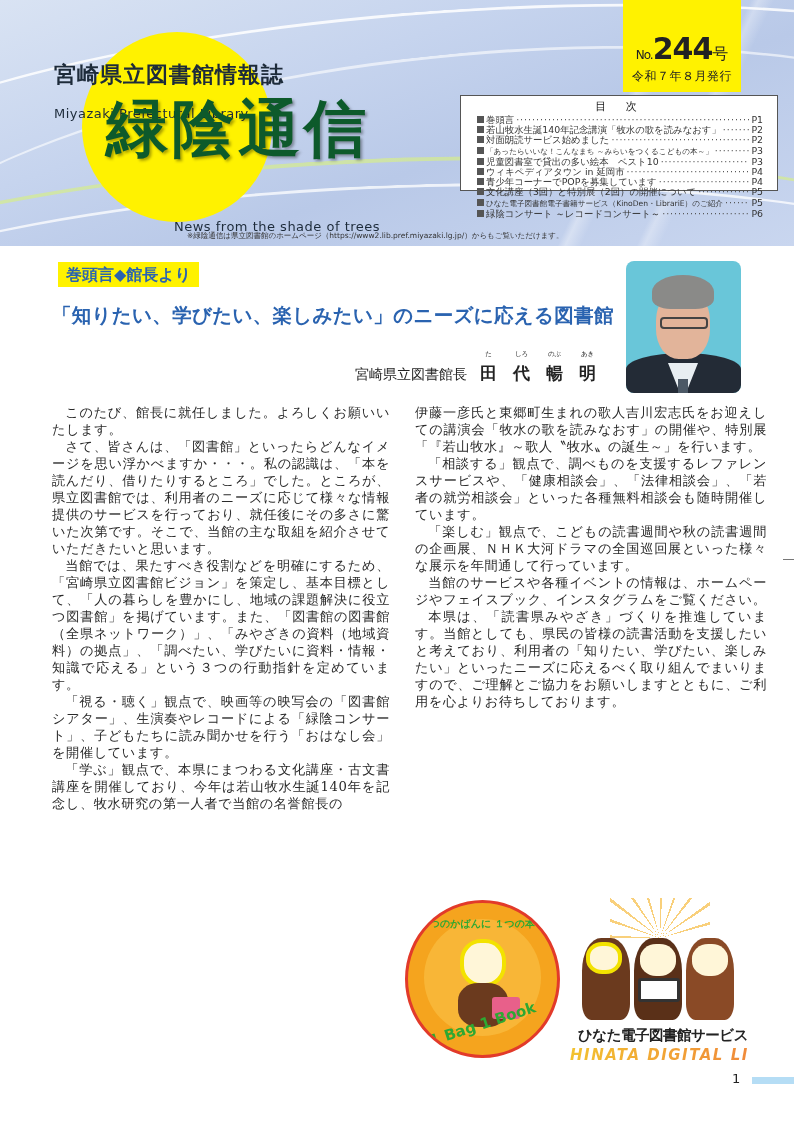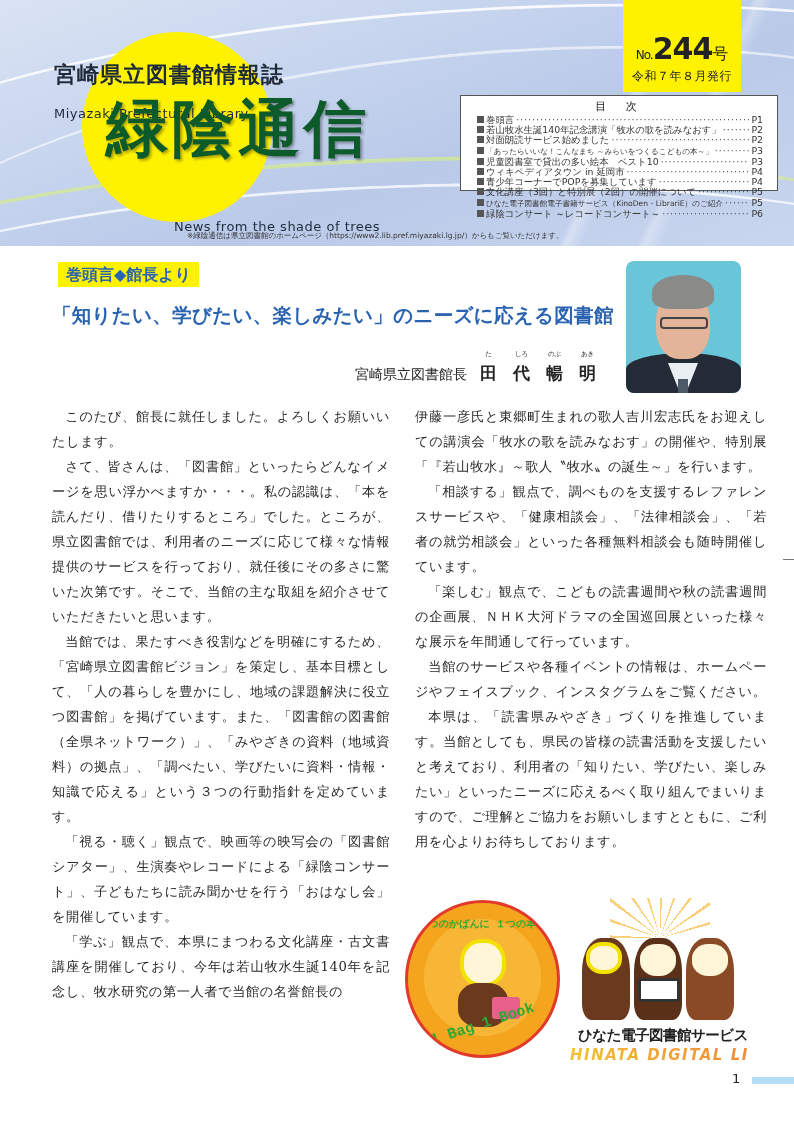--- a/index.html
+++ b/index.html
@@ -58,27 +58,27 @@
 
   .portrait { position: absolute; left: 626px; top: 261px; width: 115px; height: 132px; border-radius: 8px; background: #69c6d9; overflow: hidden; }
   .portrait .suit { position: absolute; left: 0; bottom: 0; width: 115px; height: 40px; background: #232b36; border-radius: 50% 50% 0 0 / 40% 40% 0 0; }
   .portrait .shirt { position: absolute; left: 42px; bottom: 0; width: 30px; height: 30px; background: #e8eef2; clip-path: polygon(0 0, 100% 0, 60% 100%, 40% 100%); }
   .portrait .tie { position: absolute; left: 52px; bottom: 0; width: 10px; height: 14px; background: #4c5966; }
   .portrait .face { position: absolute; left: 30px; top: 28px; width: 54px; height: 70px; border-radius: 45% 45% 42% 42%; background: #e2b49a; }
   .portrait .hair { position: absolute; left: 26px; top: 14px; width: 62px; height: 34px; border-radius: 50% 50% 30% 30%; background: #8a8a88; }
   .portrait .glasses { position: absolute; left: 34px; top: 56px; width: 48px; height: 12px; border: 2px solid #444; border-radius: 4px; }
 
   
-  .col { position: absolute; top: 404px; font-family: "DejaVu Serif", serif; font-size: 13.2px; line-height: 25px; color: #2a2a2a; text-align: justify; letter-spacing: 0.6px; }
+  .col { position: absolute; top: 404px; font-family: "DejaVu Serif", serif; font-size: 13.2px; line-height: 17px; color: #2a2a2a; text-align: justify; letter-spacing: 0.6px; }
   .col.left { left: 52px; width: 338px; }
   .col.right { left: 415px; width: 352px; }
   .col p { text-indent: 1em; }
 
   
-  .bag-logo { position: absolute; left: 405px; top: 900px; width: 155px; height: 158px; border-radius: 50%; background: #f5a41e; border: 3px solid #e23a2a; overflow: hidden; font-family: Liberation Mono, monospace; }
+  .bag-logo { position: absolute; left: 405px; top: 900px; width: 155px; height: 158px; border-radius: 50%; background: #f5a41e; border: 3px solid #e23a2a; overflow: hidden; }
   .bag-logo .inner { position: absolute; left: 16px; top: 16px; width: 117px; height: 117px; border-radius: 50%; background: #f8b637; }
   .bag-logo .arc-top { position: absolute; left: 0; top: 14px; width: 100%; text-align: center; font-size: 10px; font-weight: bold; color: #2ea832; }
   .bag-logo .arc-bot { position: absolute; left: 0; bottom: 22px; width: 100%; text-align: center; font-size: 15px; font-weight: bold; color: #2ea832; transform: rotate(-18deg); }
   .bag-logo .dog { position: absolute; left: 52px; top: 36px; width: 46px; height: 48px; border-radius: 45%; background: #fff6d8; border: 4px solid #f3e200; }
   .bag-logo .body { position: absolute; left: 50px; top: 80px; width: 50px; height: 44px; border-radius: 40%; background: #6b3a1e; }
   .bag-logo .bag { position: absolute; left: 84px; top: 94px; width: 28px; height: 22px; background: #e8608a; border-radius: 3px; }
 
   .hinata { position: absolute; left: 570px; top: 898px; width: 178px; height: 164px; }
   .hinata .rays { position: absolute; left: 40px; top: 0; width: 100px; height: 40px;
     background: repeating-conic-gradient(from 270deg at 50% 100%, #f7c45a 0deg 3deg, transparent 3deg 18deg); opacity: 0.8; }

